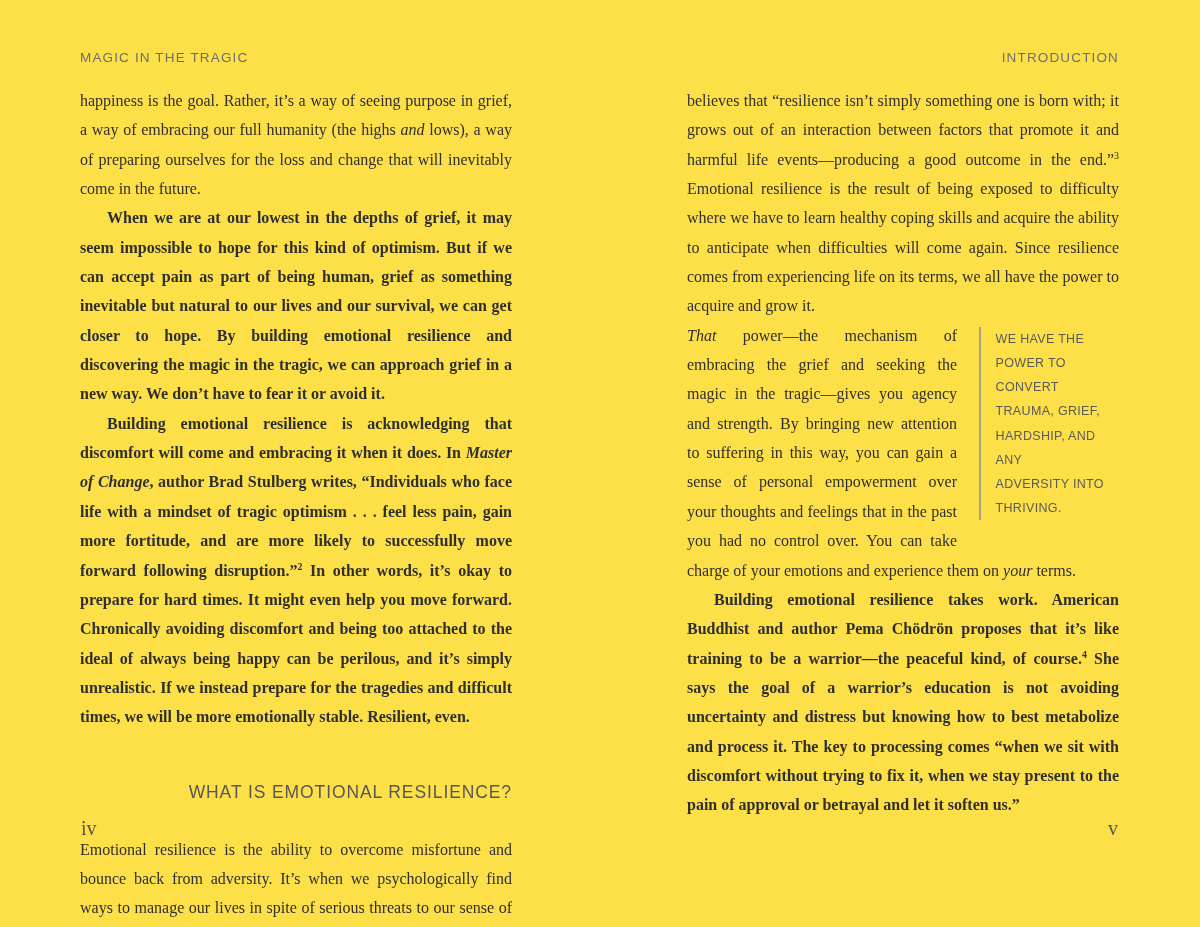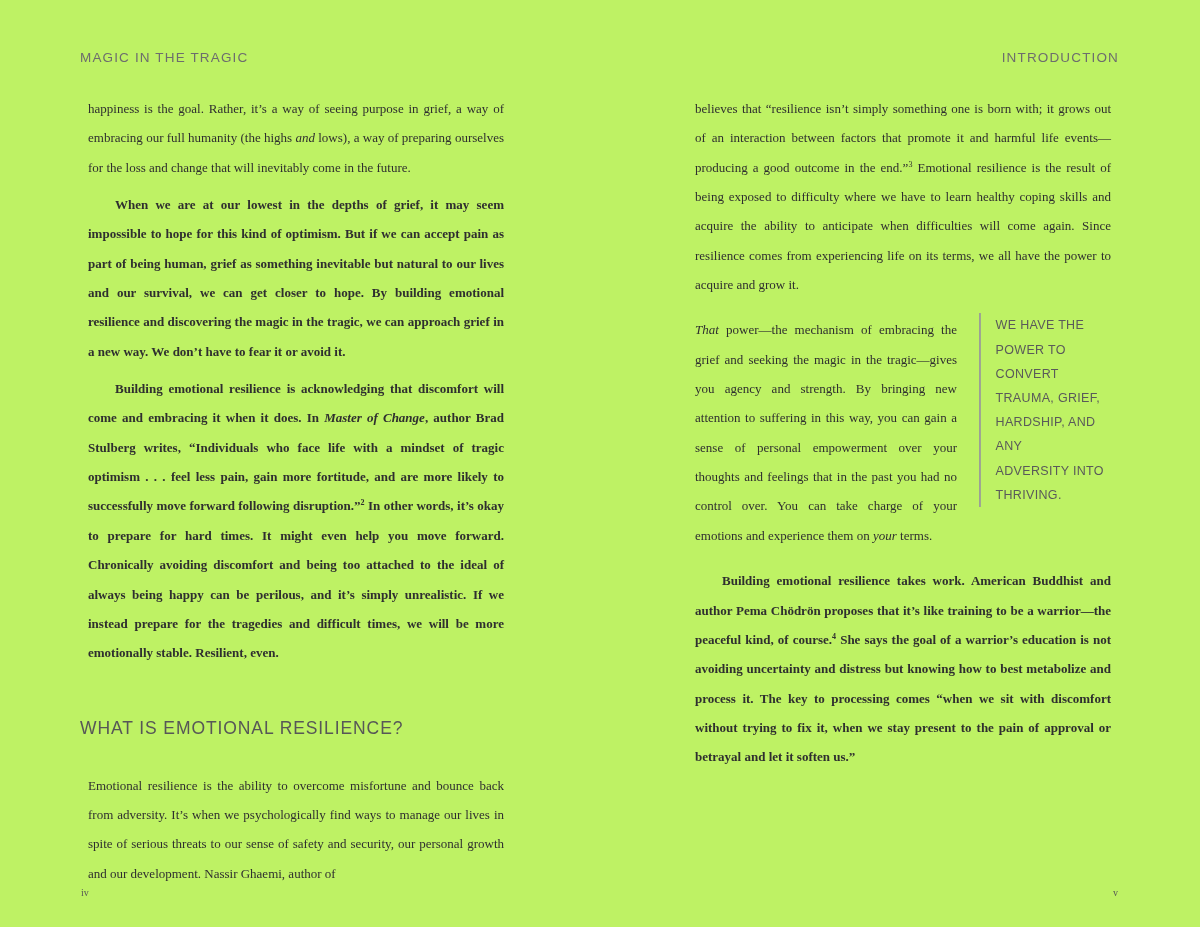--- a/index.html
+++ b/index.html
@@ -4,21 +4,21 @@
 <style>
   html, body {
     margin: 0;
     padding: 0;
     background: #ffffff;
   }
   .spread {
     position: relative;
     width: 1200px;
     height: 927px;
-    background: #bef264;
+    background: #fde047;
     overflow: hidden;
     font-family: "Liberation Serif", "DejaVu Serif", serif;
   }
 
   
   .runhead {
     position: absolute;
     top: 50px;
     font-family: "Liberation Sans", "DejaVu Sans", sans-serif;
     font-size: 13.5px;
@@ -33,46 +33,46 @@
   
   .page {
     position: absolute;
     top: 86px;
     width: 432px;
   }
   .page.verso { left: 80px; }
   .page.recto { left: 687px; }
 
   .body-text {
-    font-size: 13px;
+    font-size: 16px;
     line-height: 29.35px;
     color: #2f2f2f;
     text-align: justify;
     text-justify: inter-word;
     hyphens: none;
-    margin: 8px;
+    margin: 0;
   }
   .body-text + .body-text { margin-top: 0; }
   .indent { text-indent: 27px; font-weight: bold; }
 
   em, .ital { font-style: italic; }
 
   sup {
     font-size: 0.62em;
     vertical-align: super;
     line-height: 0;
   }
 
   
   .section-heading {
     font-family: "Liberation Sans", "DejaVu Sans", sans-serif;
     font-size: 17.5px;
     letter-spacing: 0.9px;
     color: #575757;
-    text-align: left;
+    text-align: right;
     font-weight: 400;
     margin: 50px 0 32px 0;
   }
 
   
   .quote-wrap {
     position: relative;
     overflow: hidden;
   }
   .pullquote {
@@ -90,23 +90,23 @@
     text-align: left;
     font-stretch: condensed;
     transform: scaleX(0.92);
     transform-origin: left top;
   }
   .pullquote p { margin: 0; }
 
   
   .folio {
     position: absolute;
-    top: 887px;
+    top: 817px;
     font-family: "Liberation Serif", "DejaVu Serif", serif;
-    font-size: 10px;
+    font-size: 20px;
     color: #555555;
   }
   .folio.left  { left: 81px; }
   .folio.right { right: 82px; }
 </style>
 </head>
 <body>
 
 <div class="spread">
 

